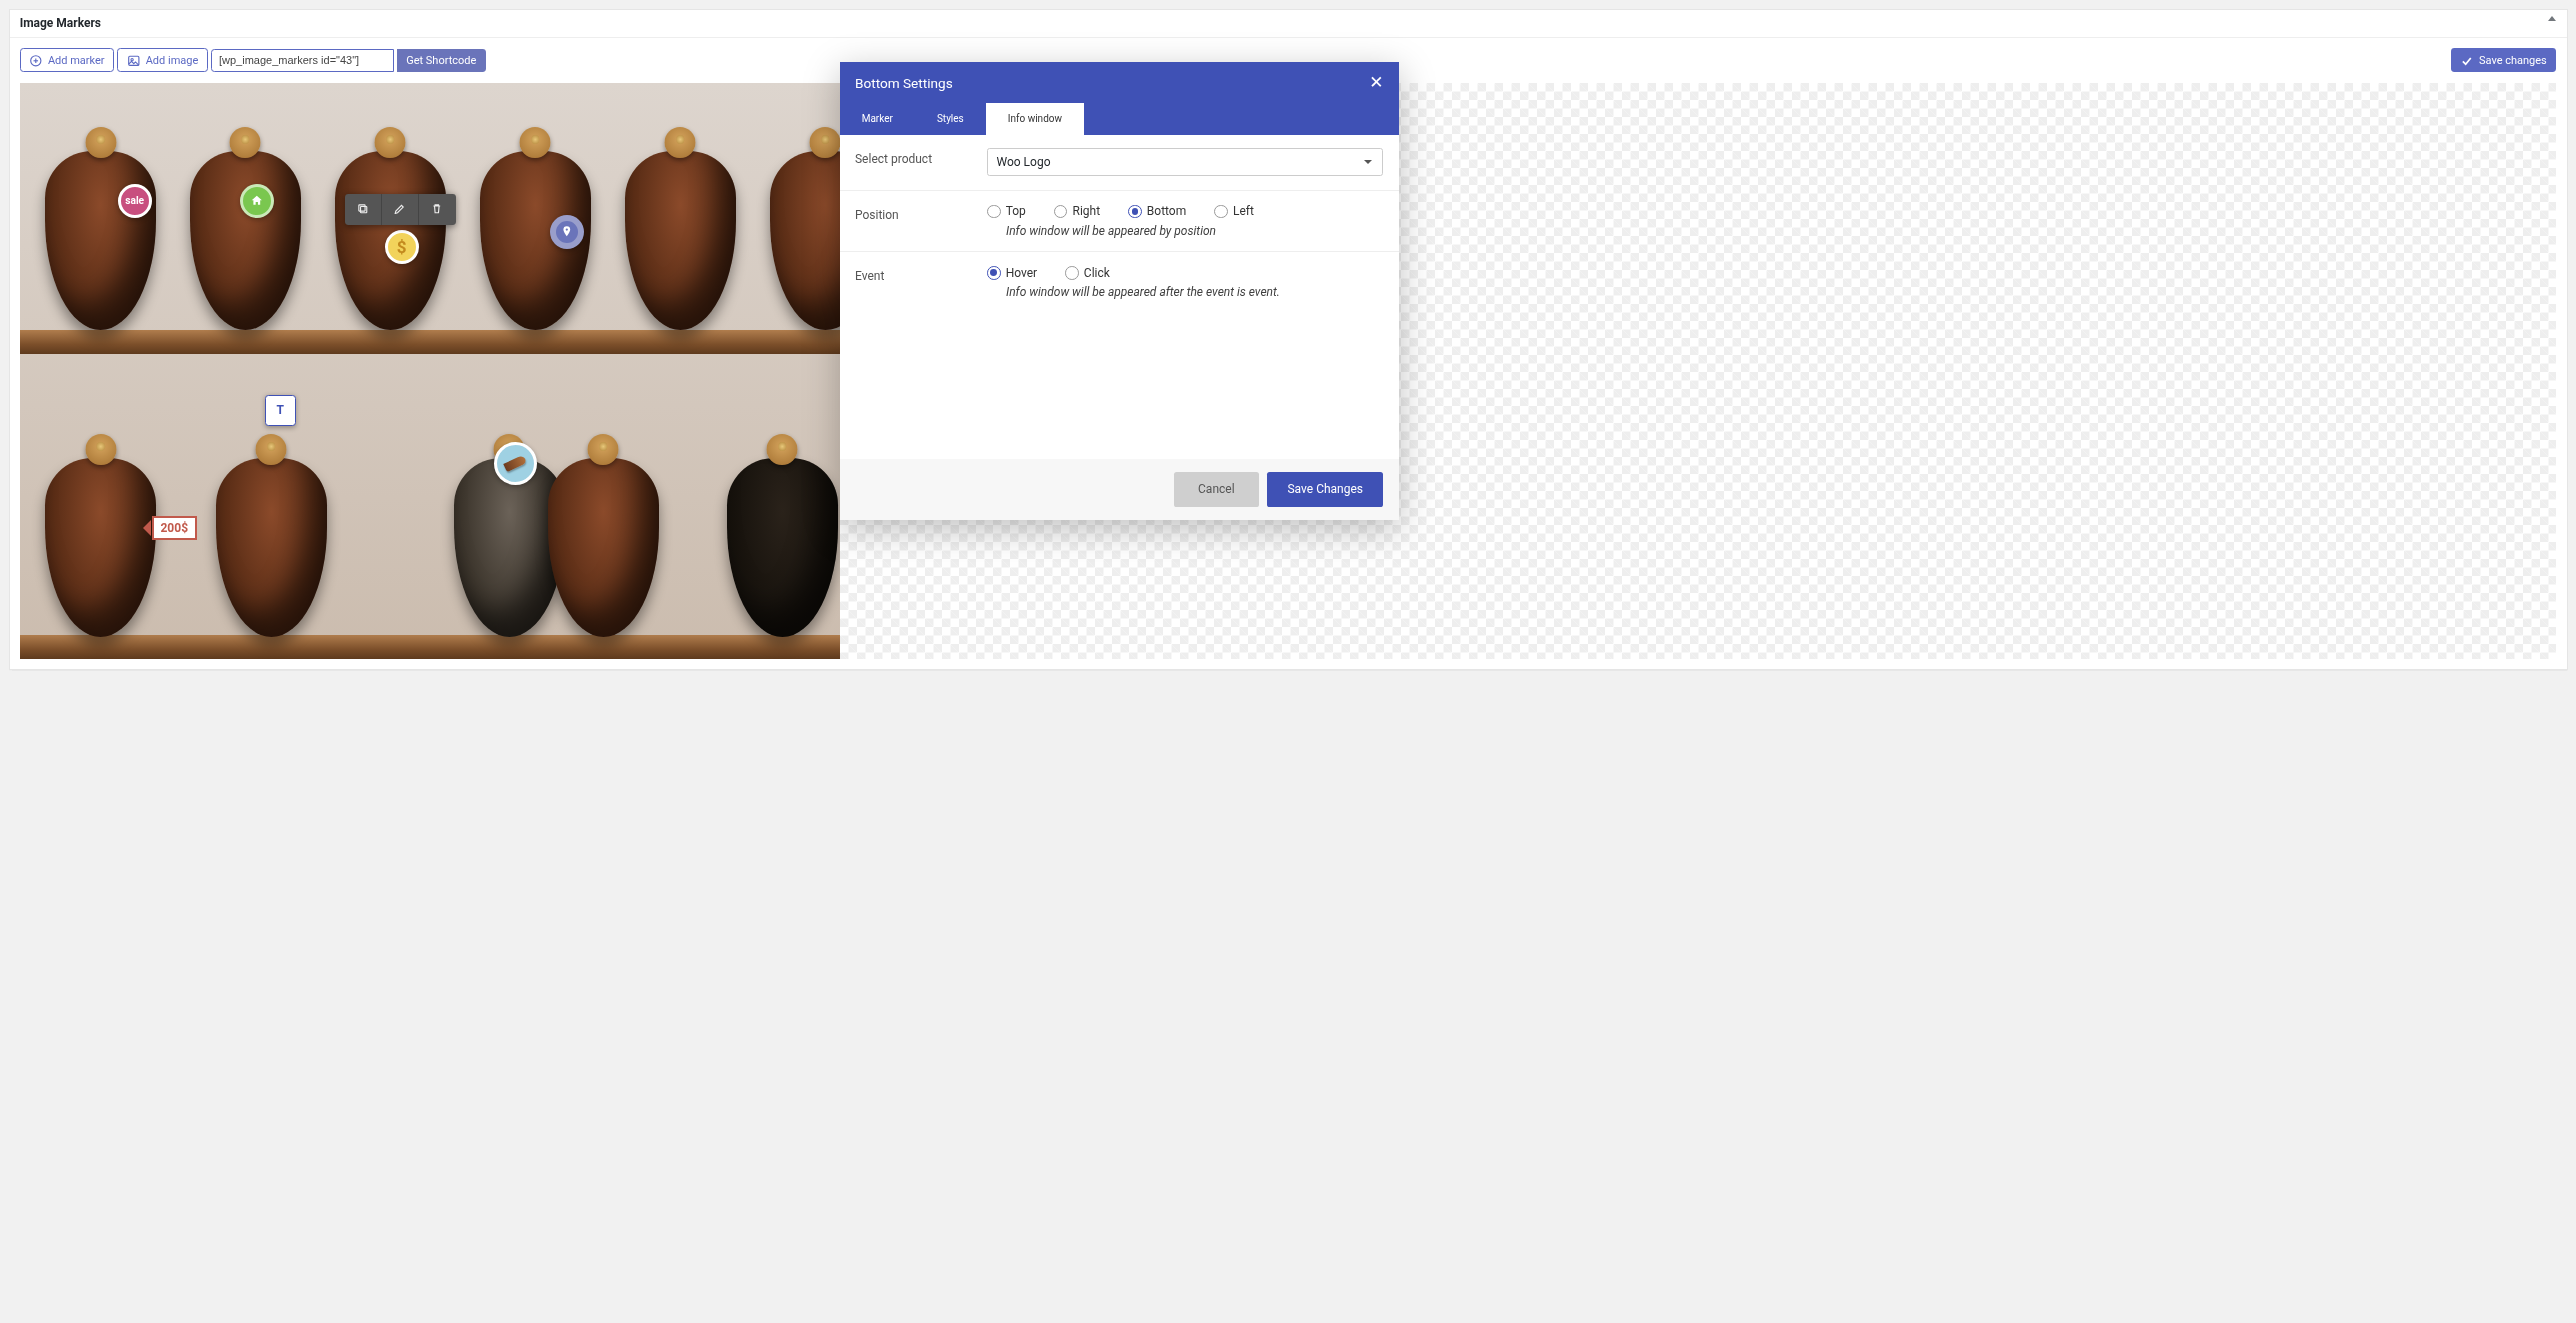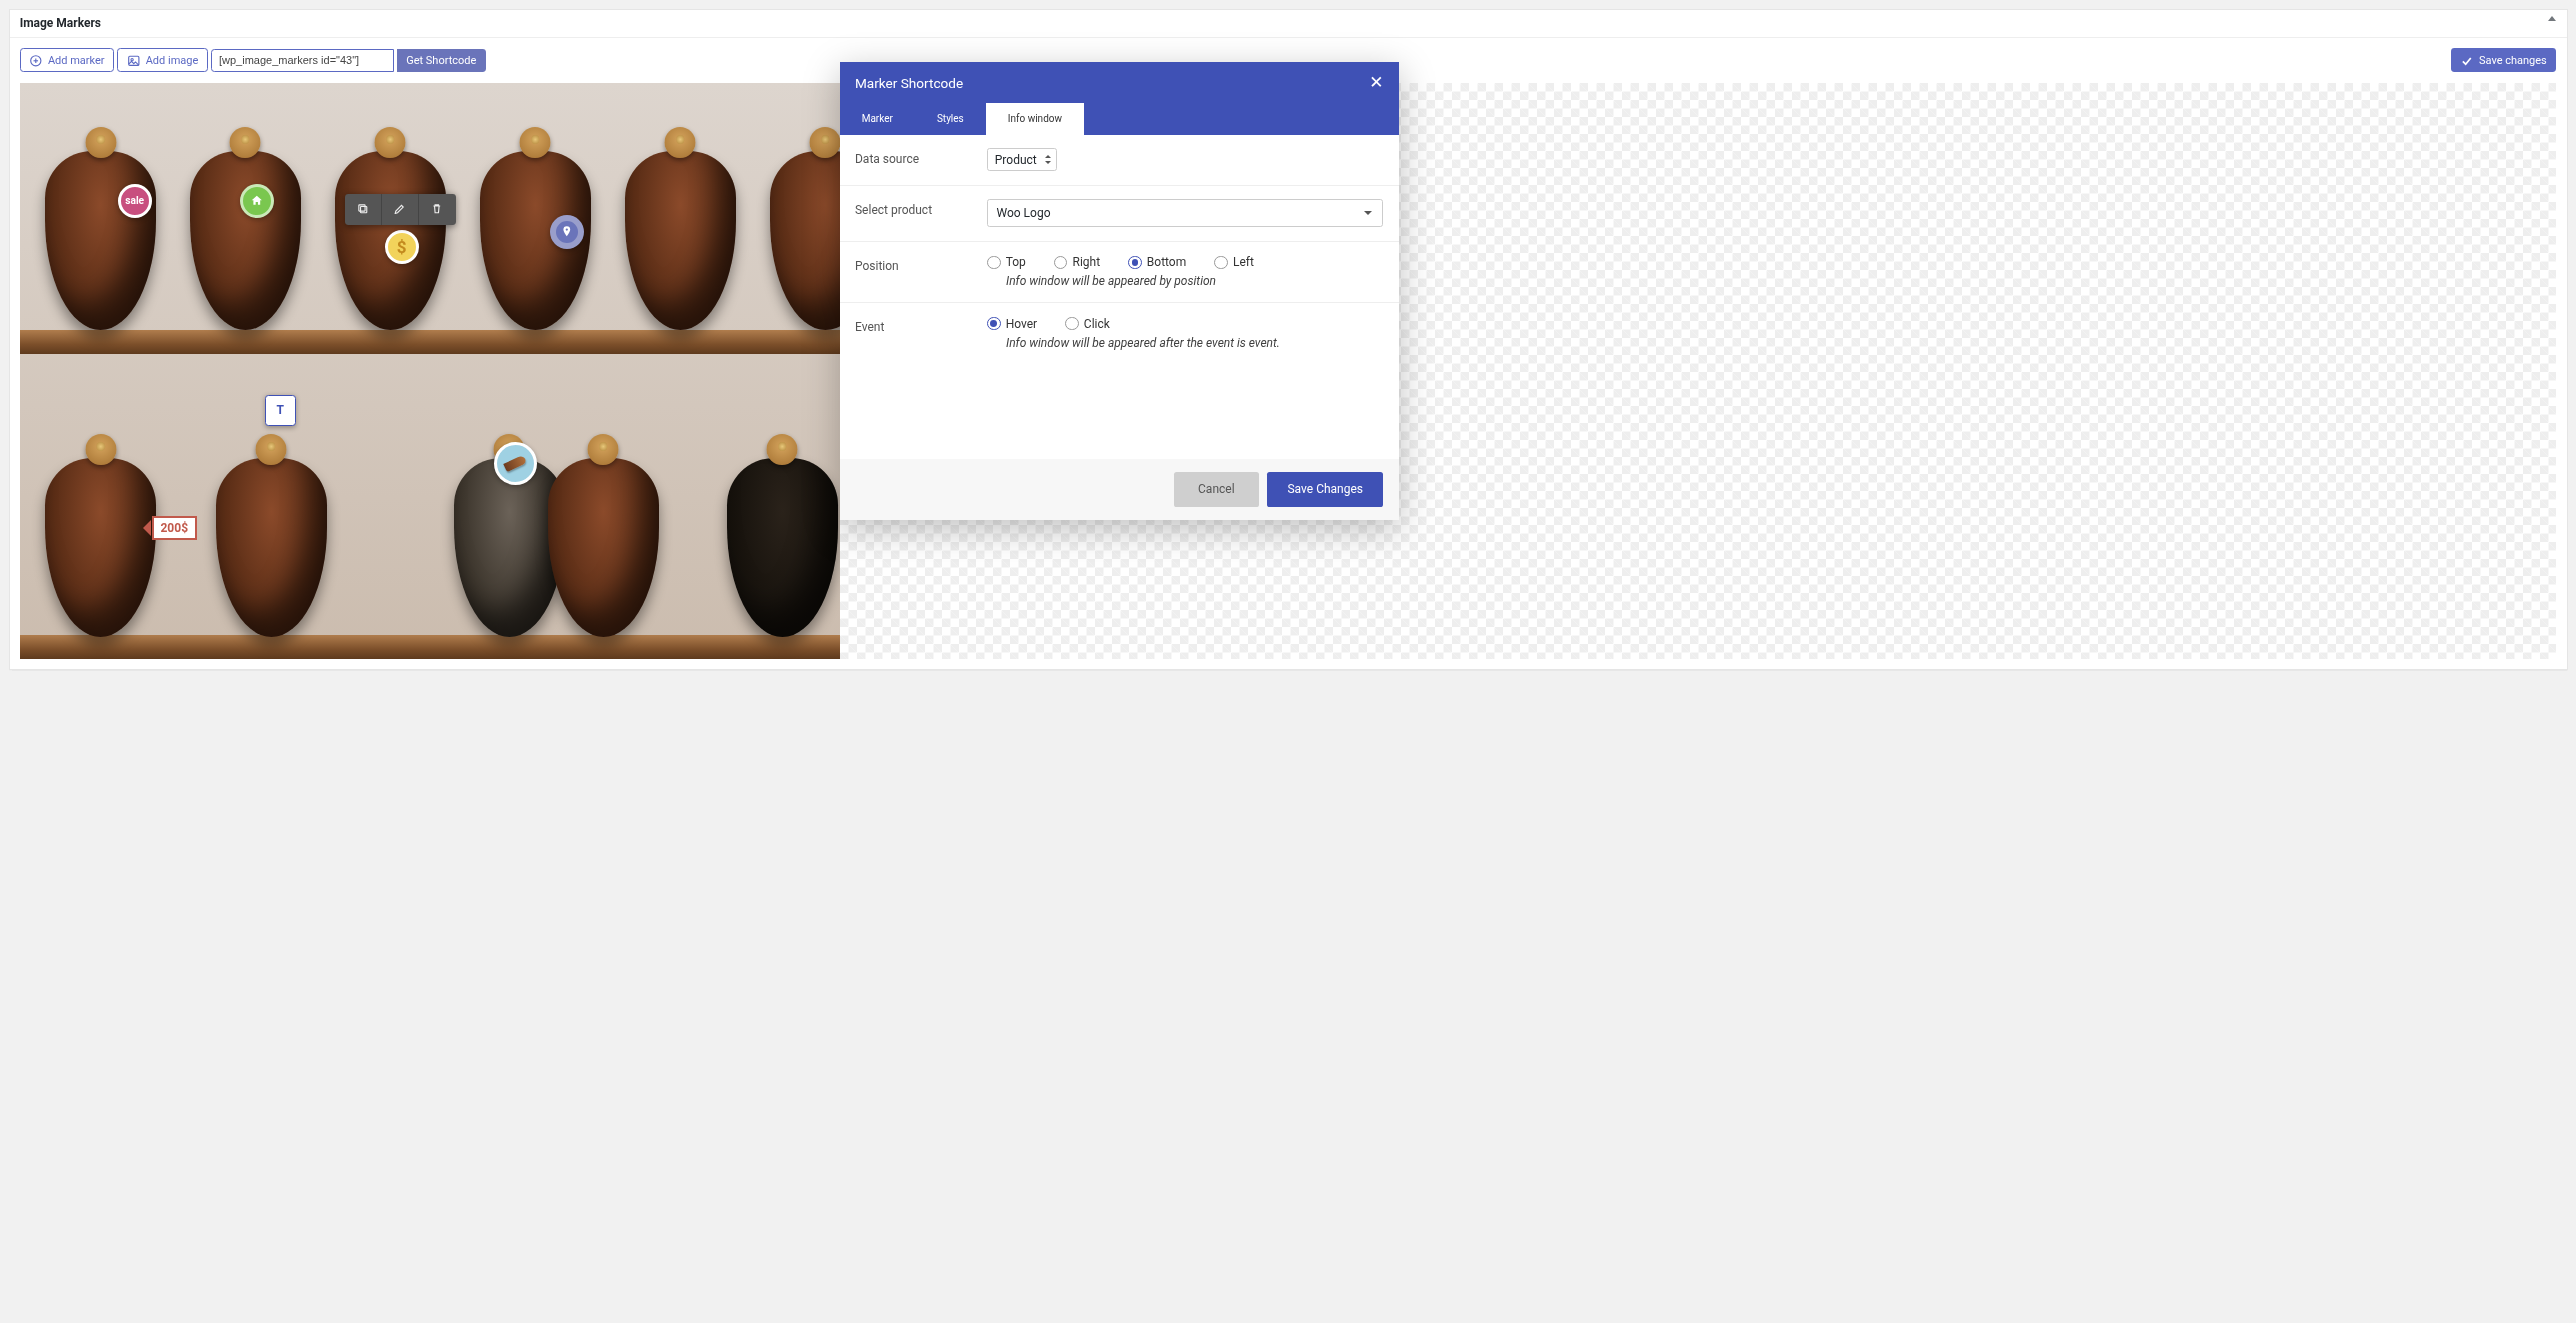--- a/index.html
+++ b/index.html
@@ -502,47 +502,39 @@
               </svg>
           </span>
         </div>
       </div>
     </div>
 
     <div class="side-area">
 
       <div class="modal">
         <div class="modal-header">
-          <span>Marker Shortcode</span>
+          <span>Bottom Settings</span>
           <span class="modal-close">
             <span>✕</span>
           </span>
         </div>
         <div class="tabs">
           <div class="tab">
             <span>Marker</span>
           </div>
           <div class="tab">
             <span>Styles</span>
           </div>
           <div class="tab active">
             <span>Info window</span>
           </div>
         </div>
 
         <div class="modal-body">
 
-          <div class="form-row">
-            <div class="form-label">Data source</div>
-            <div class="form-control">
-              <div class="select-sm">
-                <span>Product</span>
-              </div>
-            </div>
-          </div>
 
           <div class="form-row">
             <div class="form-label">Select product</div>
             <div class="form-control">
               <div class="select-lg">
                 <span>Woo Logo</span>
               </div>
             </div>
           </div>
 

